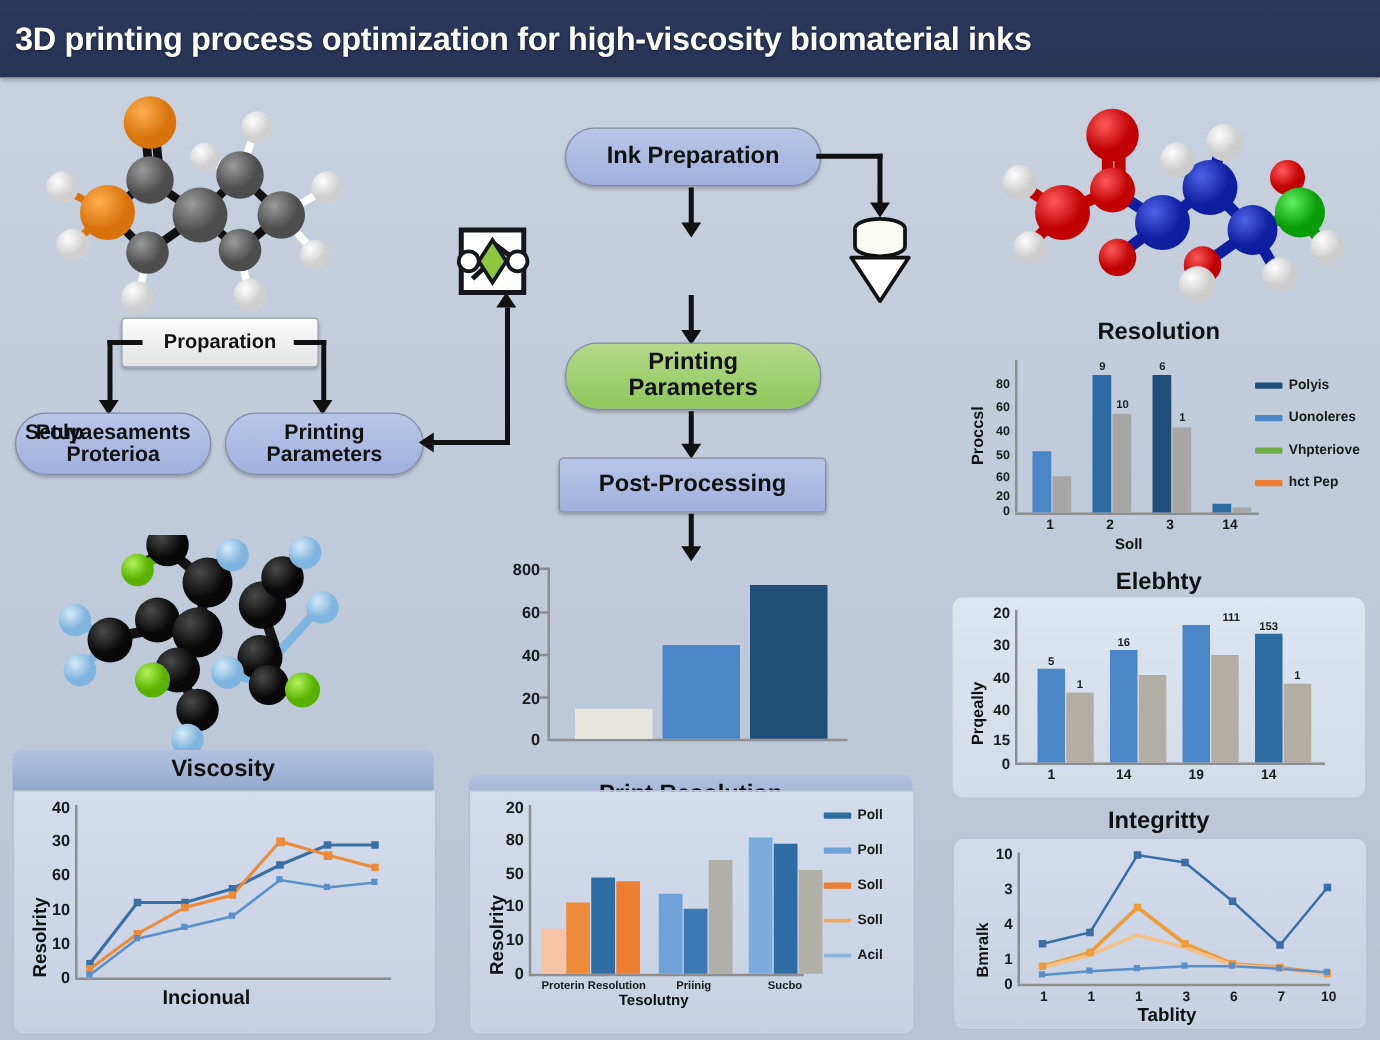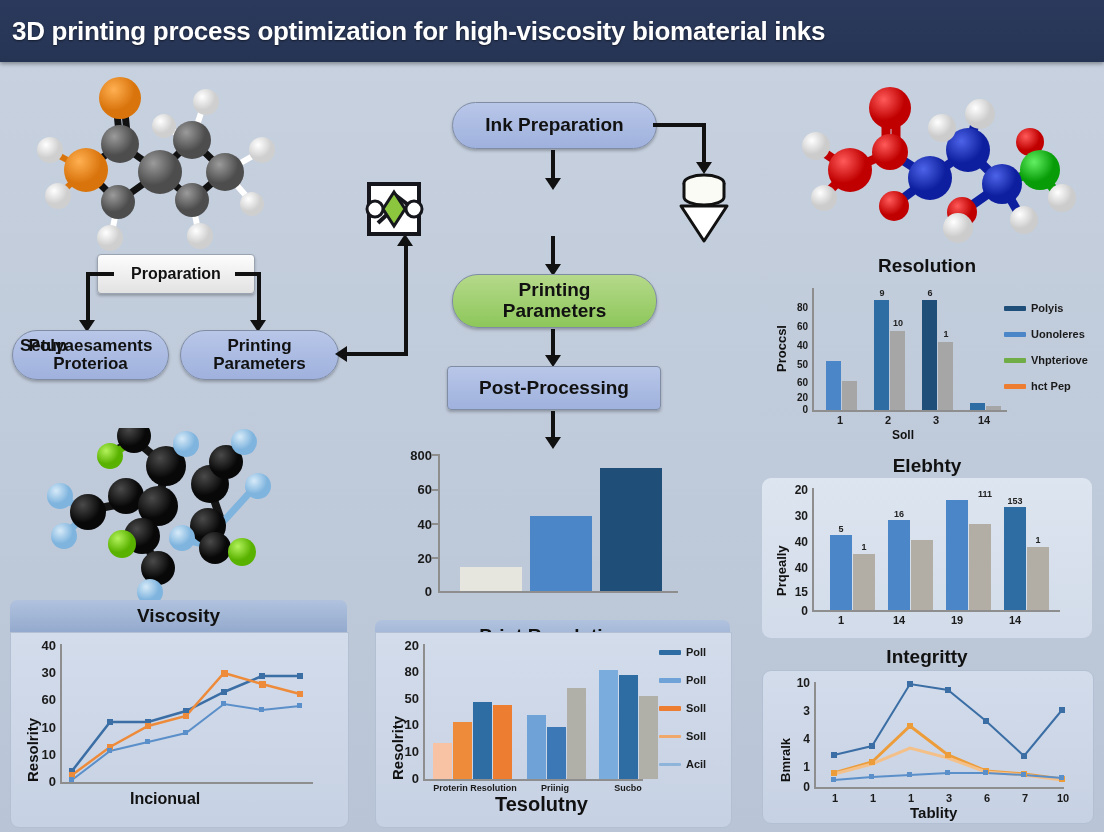--- a/index.html
+++ b/index.html
@@ -591,21 +591,21 @@
     <div class="bar" style="left:172px;top:95px;width:19px;height:52px;background:#3b78b5;"></div>
     <div class="bar" style="left:192px;top:56px;width:19px;height:91px;background:#b0b0a8;"></div>
 
     <div class="bar" style="left:224px;top:38px;width:19px;height:109px;background:#7aadde;"></div>
     <div class="bar" style="left:244px;top:43px;width:19px;height:104px;background:#2e6da4;"></div>
     <div class="bar" style="left:264px;top:64px;width:19px;height:83px;background:#b0b0a8;"></div>
 
     <div class="xlab" style="left:30px;top:151px;width:140px;font-size:9px;">Proterin Resolution</div>
     <div class="xlab" style="left:145px;top:151px;width:70px;font-size:9px;">Priinig</div>
     <div class="xlab" style="left:218px;top:151px;width:70px;font-size:9px;">Sucbo</div>
-    <div class="axis-title" style="left:120px;top:161px;font-size:20px;">Tesolutny</div>
+    <div class="axis-title" style="left:120px;top:161px;font-size:12px;">Tesolutny</div>
 
     <div class="legend-row" style="left:284px;top:14px;">
       <span class="legend-swatch" style="background:#2e6da4;"></span>
       <span class="legend-text">Poll</span>
     </div>
     <div class="legend-row" style="left:284px;top:42px;">
       <span class="legend-swatch" style="background:#6fa3d8;"></span>
       <span class="legend-text">Poll</span>
     </div>
     <div class="legend-row" style="left:284px;top:70px;">

